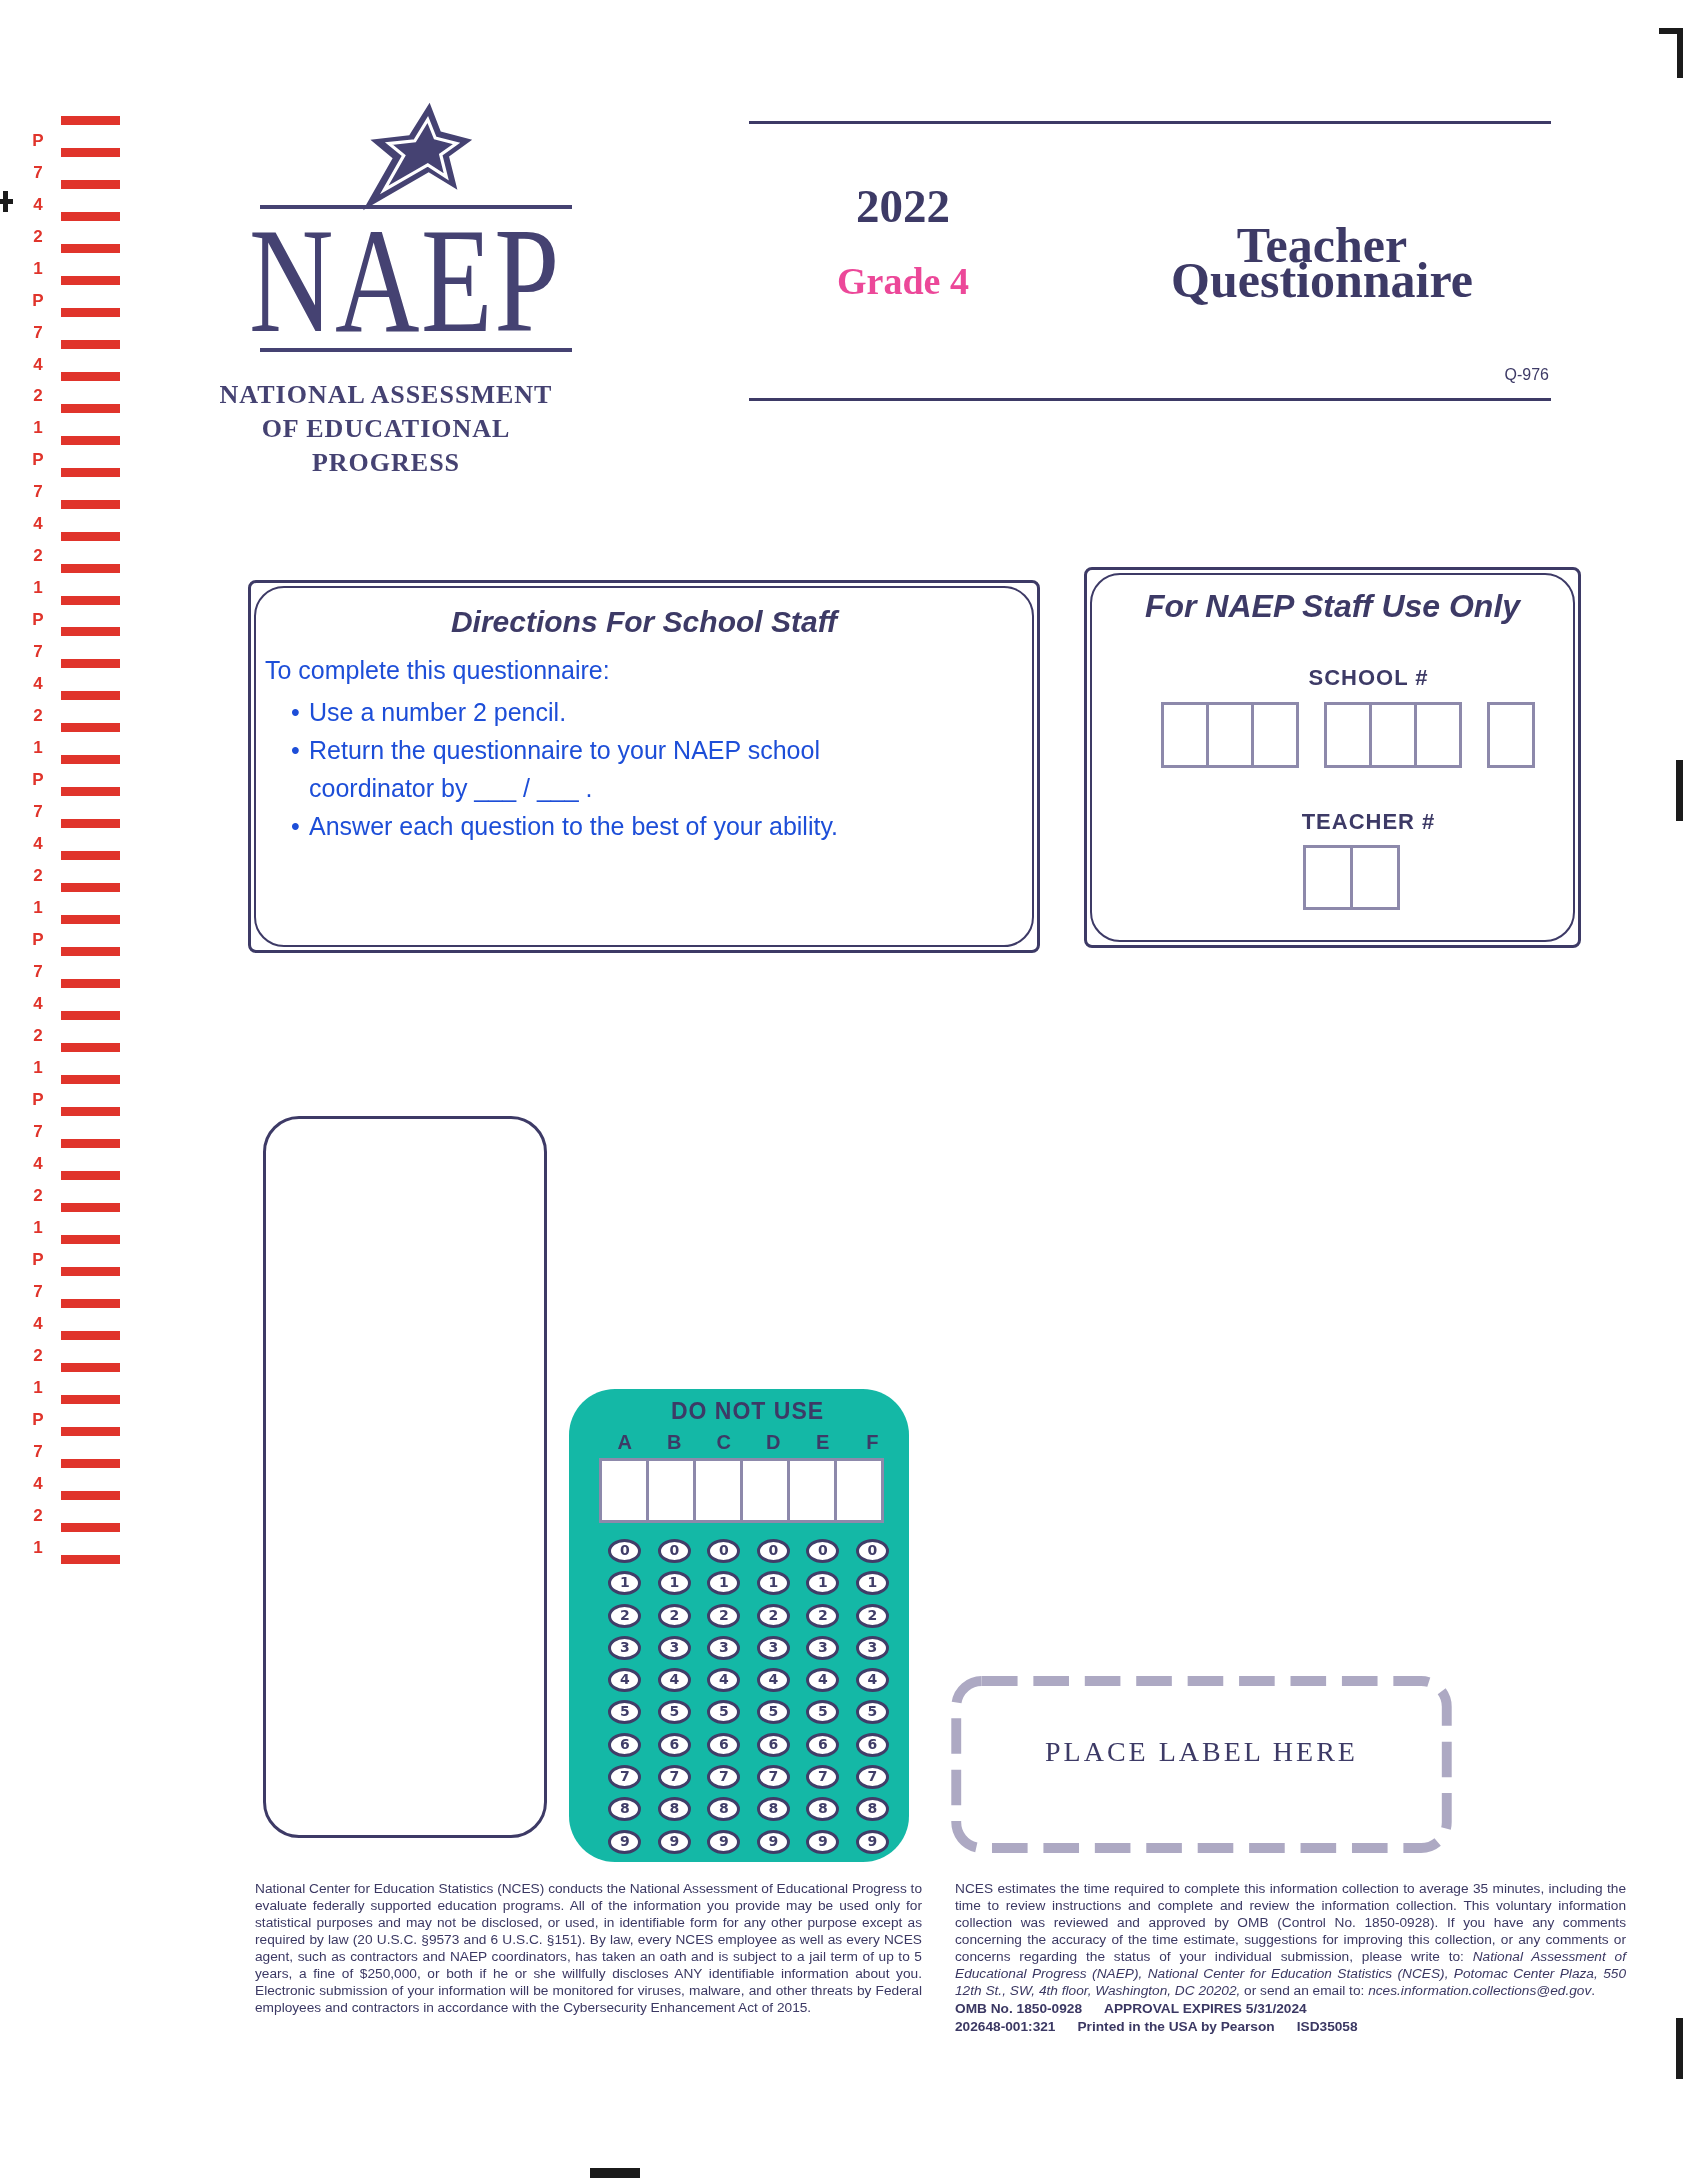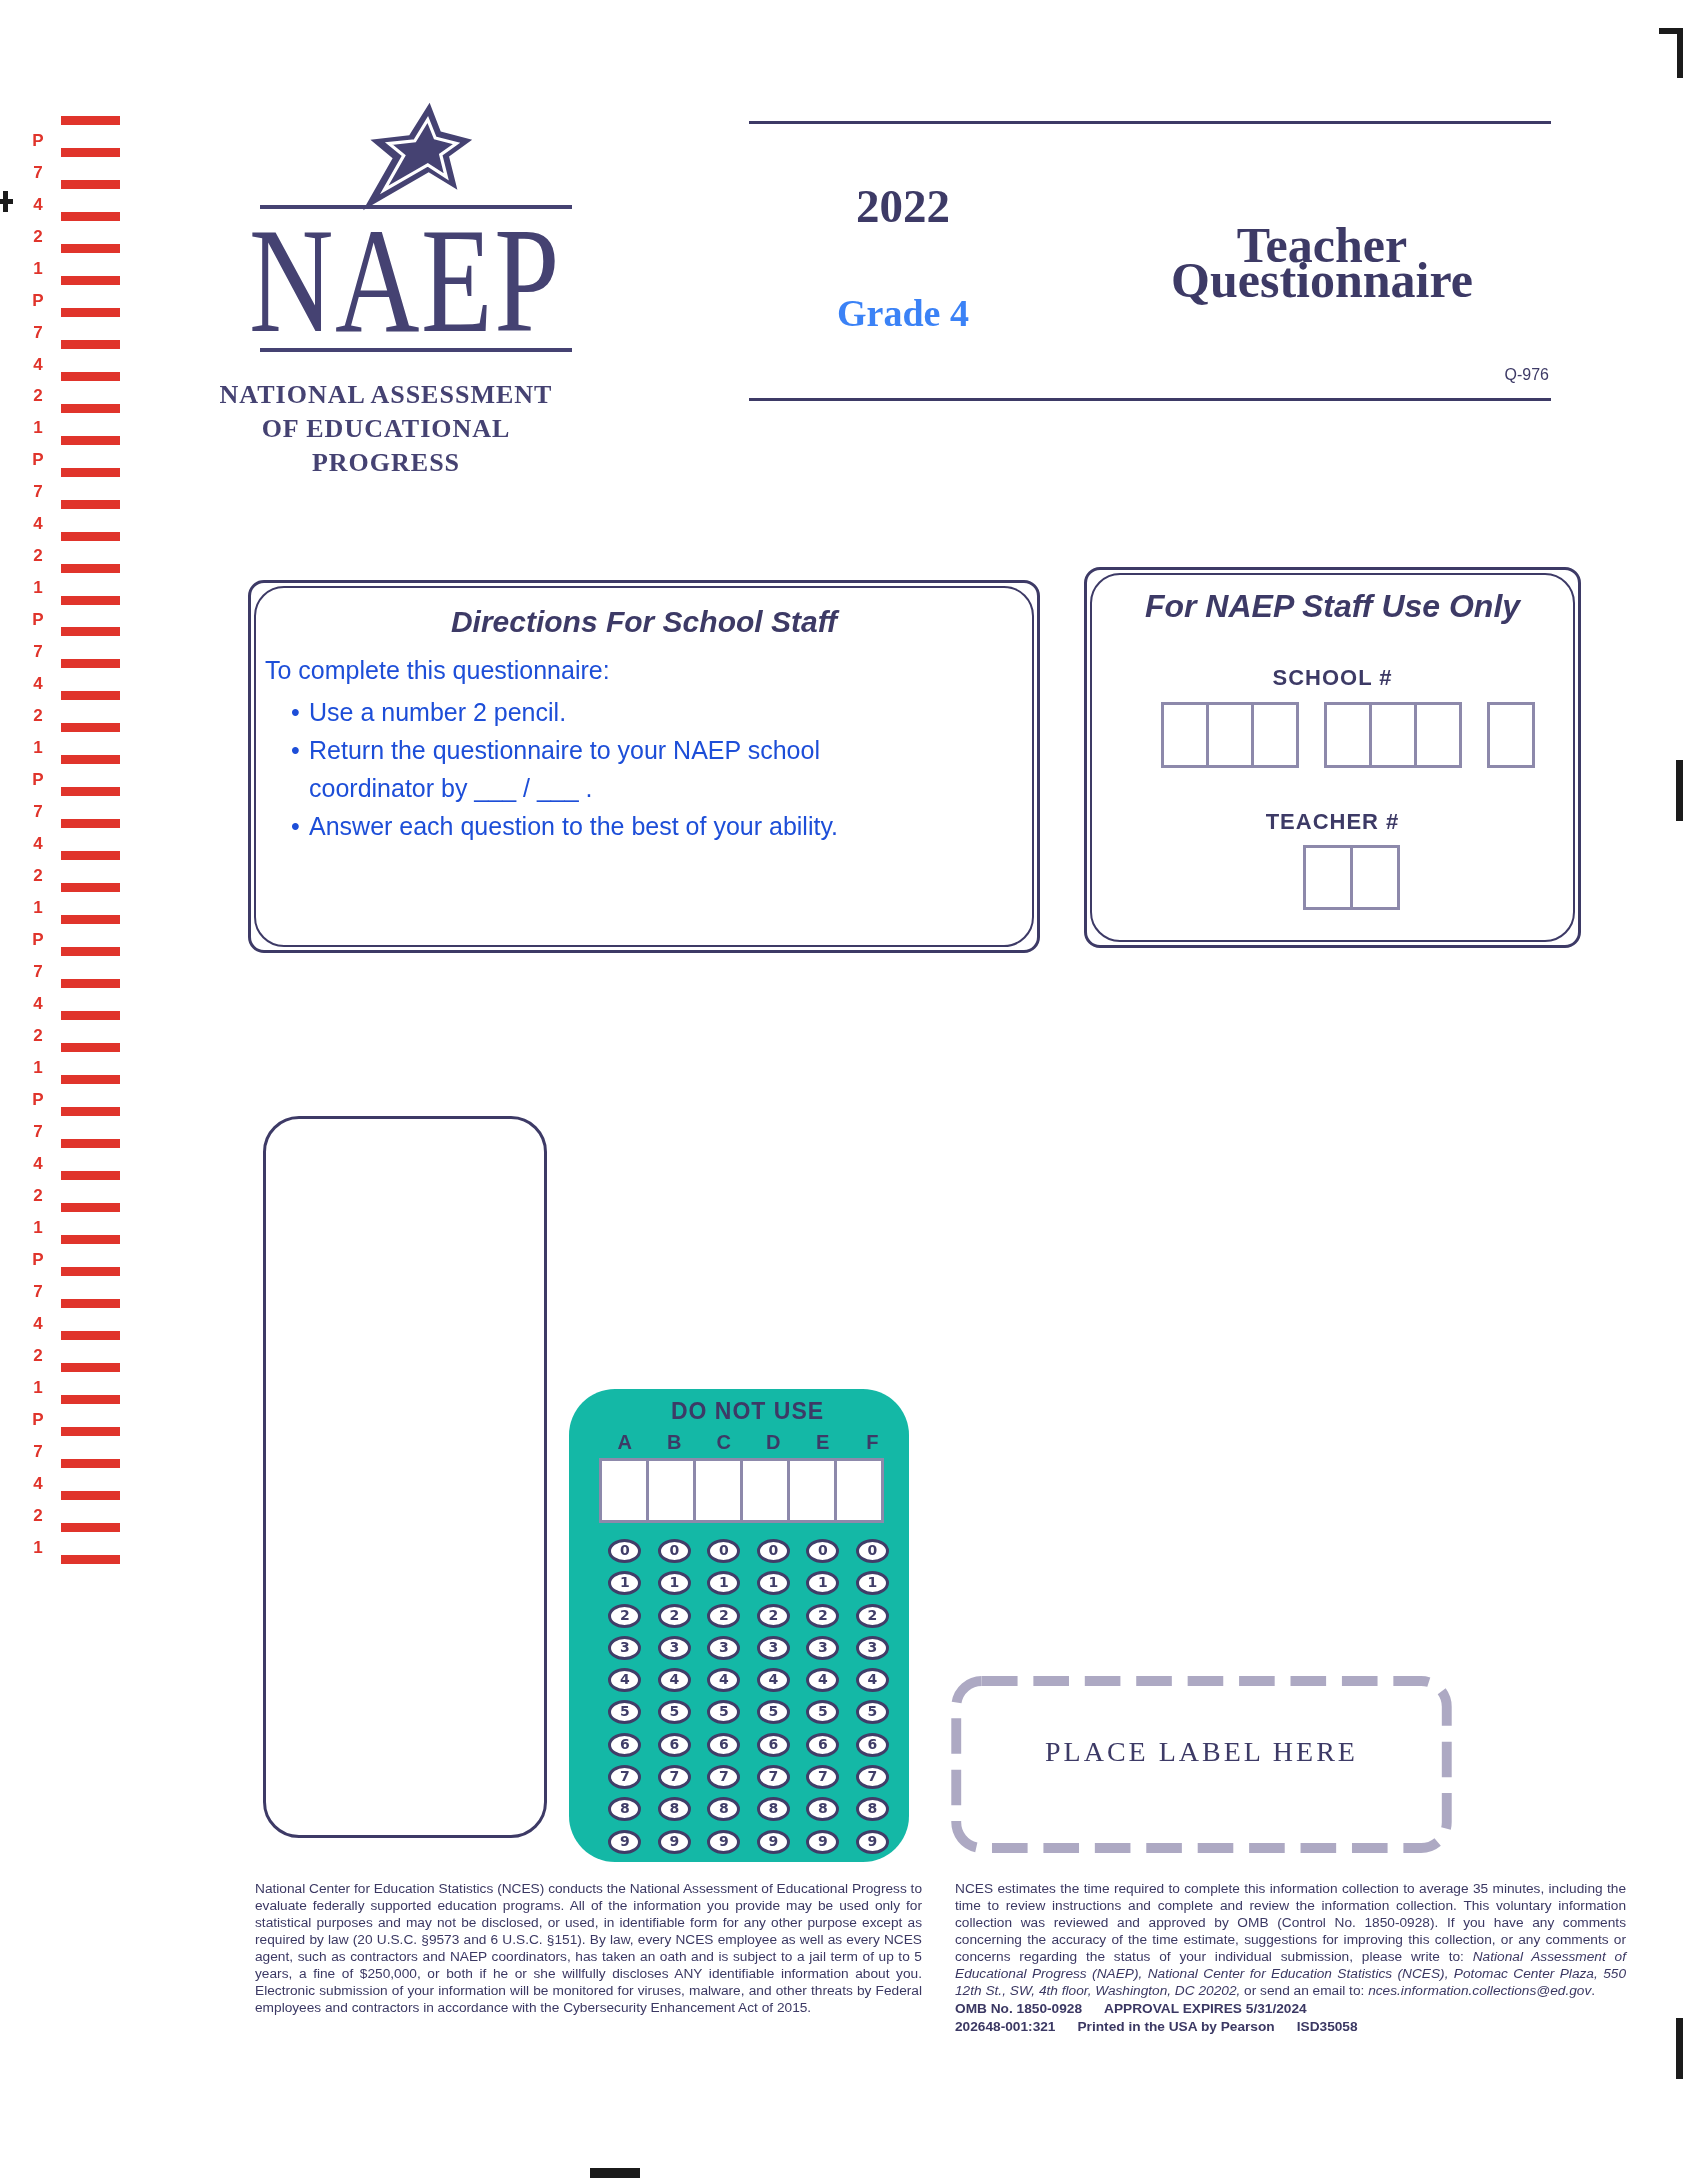--- a/index.html
+++ b/index.html
@@ -18,30 +18,30 @@
              font:400 150px "Liberation Serif",serif;color:#454272;letter-spacing:2px;
              transform:scaleX(0.78);transform-origin:left top;white-space:nowrap;}
   .org-lines{position:absolute;left:188px;top:378px;width:396px;text-align:center;
              font:bold 26px "Liberation Serif",serif;color:#454272;line-height:34px;letter-spacing:1px;}
 
   
   .hrule{position:absolute;height:3px;background:#3d3a66;}
   .h-year{position:absolute;left:804px;top:179px;width:198px;text-align:center;
           font:bold 47px "Liberation Serif",serif;color:#3d3a66;}
   .h-grade{position:absolute;left:804px;top:259px;width:198px;text-align:center;
-           font:bold 38px "Liberation Serif",serif;color:#3b82f6;margin-top:32px;}
+           font:bold 38px "Liberation Serif",serif;color:#ec4899;}
   .h-t1{position:absolute;left:1124px;top:176px;width:396px;text-align:center;
         font:bold 50px "Liberation Serif",serif;color:#3d3a66;margin-top:40px;}
   .h-t2{position:absolute;left:1124px;top:251px;width:396px;text-align:center;
         font:bold 50px "Liberation Serif",serif;color:#3d3a66;}
   .h-code{position:absolute;left:1351px;top:366px;width:198px;text-align:right;
           font:16px "Liberation Sans",sans-serif;color:#3d3a66;}
 
   
-  .dbox{position:absolute;border:3.5px solid #3d3a66;border-radius:16px;box-sizing:border-box;}
+  .dbox{position:absolute;border:3.5px solid #3d3a66;border-radius:8px;box-sizing:border-box;padding-left:36px;}
   .dbox .inner{position:absolute;left:3px;top:3px;right:3px;bottom:3px;
                border:2px solid #3d3a66;border-radius:30px;}
 
   .dir-title{position:absolute;left:0;top:22px;width:100%;text-align:center;
              font:bold italic 30px "Liberation Sans",sans-serif;color:#3d3a66;}
   .dir-content{position:absolute;left:14px;top:68px;width:752px;
                font:25px "Liberation Sans",sans-serif;color:#1d4ed8;}
   .dir-intro{margin:0 0 4px 0;line-height:38px;}
   .dir-list{margin:0;padding:0 0 0 44px;list-style:none;}
   .dir-list li{position:relative;line-height:38px;max-width:579px;}

